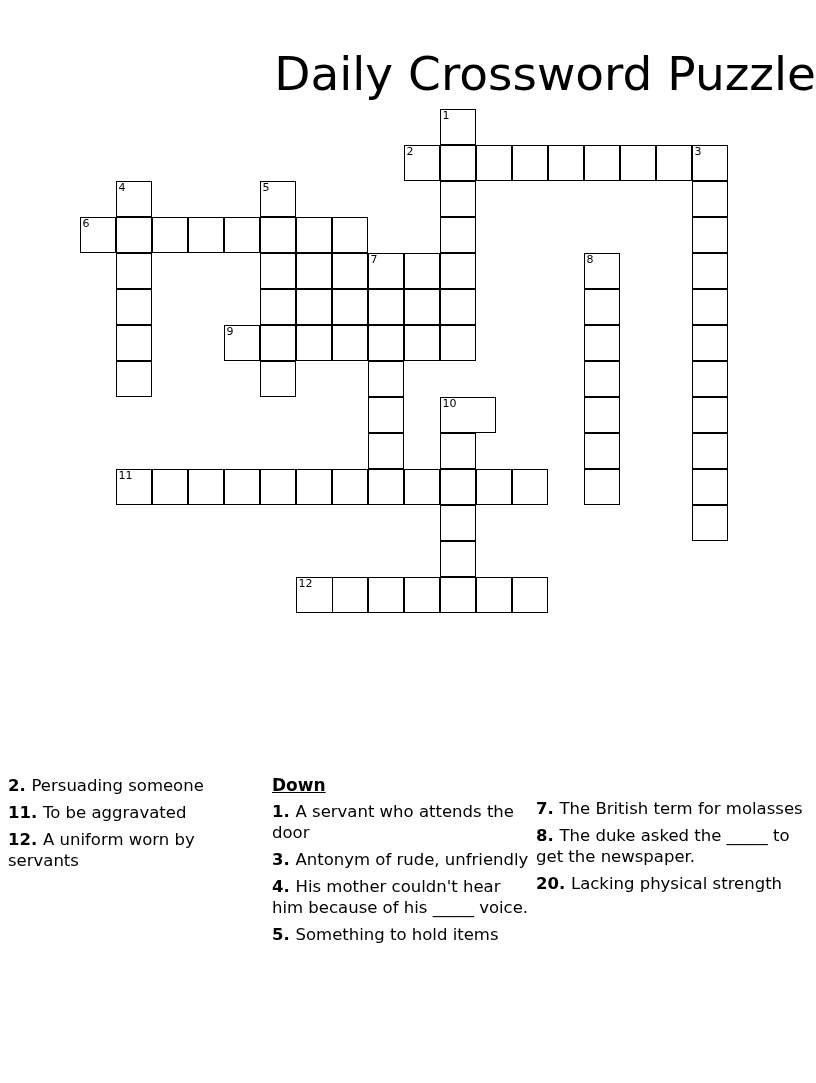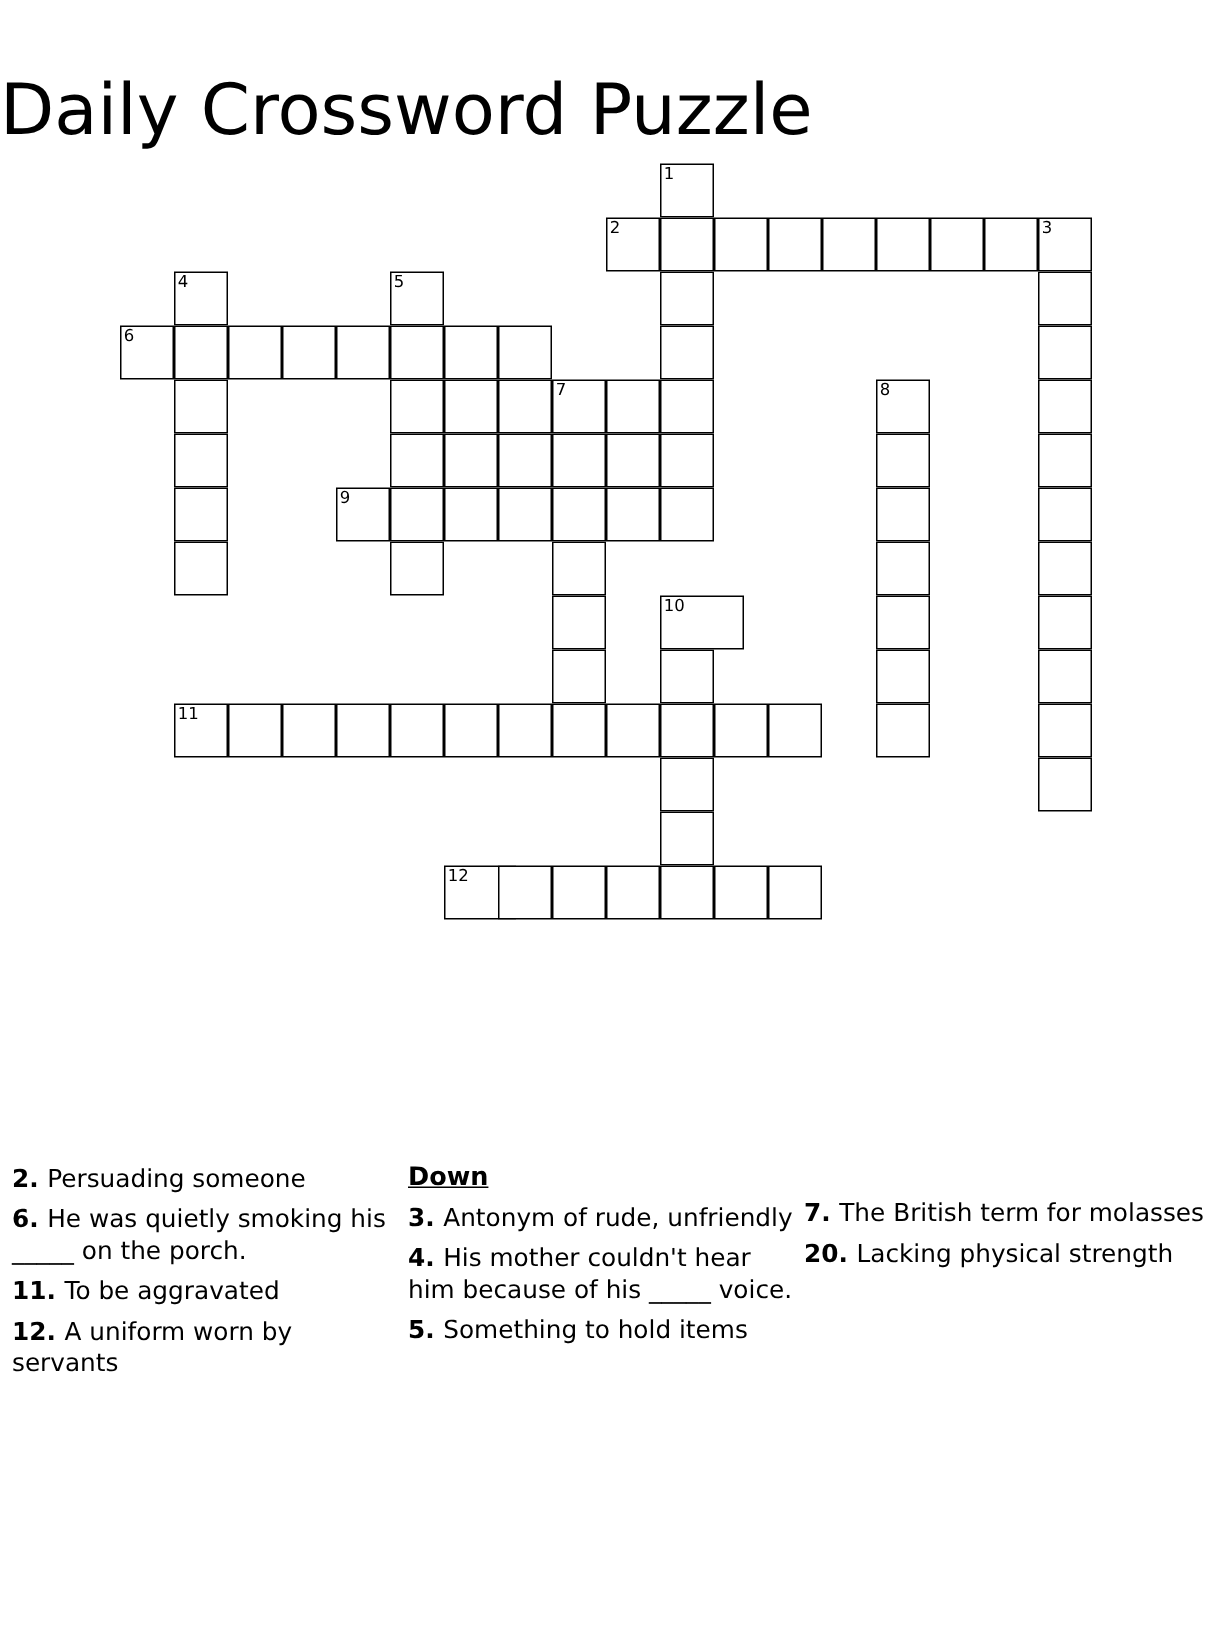--- a/index.html
+++ b/index.html
@@ -9,21 +9,21 @@
   }
   body {
     width: 816px;
     height: 1083px;
     font-family: "DejaVu Sans", sans-serif;
     color: #000000;
     position: relative;
     overflow: hidden;
   }
   #page-title {
-    text-align: left;
+    text-align: right;
     font-size: 47px;
     font-weight: normal;
     letter-spacing: 0px;
     margin: 0;
     padding-top: 46px;
     font-family: "DejaVu Sans", sans-serif;
   }
   #grid-wrap {
     position: relative;
     width: 816px;
@@ -194,33 +194,34 @@
     <div class="cell" style="left: 404px; top: 468px; width: 36px; height: 36px;"></div>
     <div class="cell" style="left: 440px; top: 468px; width: 36px; height: 36px;"></div>
     <div class="cell" style="left: 476px; top: 468px; width: 36px; height: 36px;"></div>
     <div class="cell" style="left: 512px; top: 468px; width: 36px; height: 36px;"></div>
   </div>
 
 <div id="clues">
   <div class="clue-col col-a">
     <div id="across-list">
         <div class="clue"><b>2. </b><span>Persuading someone</span></div>
-        <div class="clue"><b>6. </b><span>He was quietly smoking his _____ on the porch.</span></div>
         <div class="clue"><b>11. </b><span>To be aggravated</span></div>
         <div class="clue"><b>12. </b><span>A uniform worn by servants</span></div>
       </div>
   </div>
   <div class="clue-col col-b">
     <div class="col-head">Down</div>
     <div id="down-left-list">
+        <div class="clue"><b>1. </b><span>A servant who attends the door</span></div>
         <div class="clue"><b>3. </b><span>Antonym of rude, unfriendly</span></div>
         <div class="clue"><b>4. </b><span>His mother couldn't hear him because of his _____ voice.</span></div>
         <div class="clue"><b>5. </b><span>Something to hold items</span></div>
       </div>
   </div>
   <div class="clue-col col-c">
     <div class="spacer-head"></div>
     <div id="down-right-list">
         <div class="clue"><b>7. </b><span>The British term for molasses</span></div>
+        <div class="clue"><b>8. </b><span>The duke asked the _____ to get the newspaper.</span></div>
         <div class="clue"><b>20. </b><span>Lacking physical strength</span></div>
       </div>
   </div>
 </div>
 
 </body></html>

